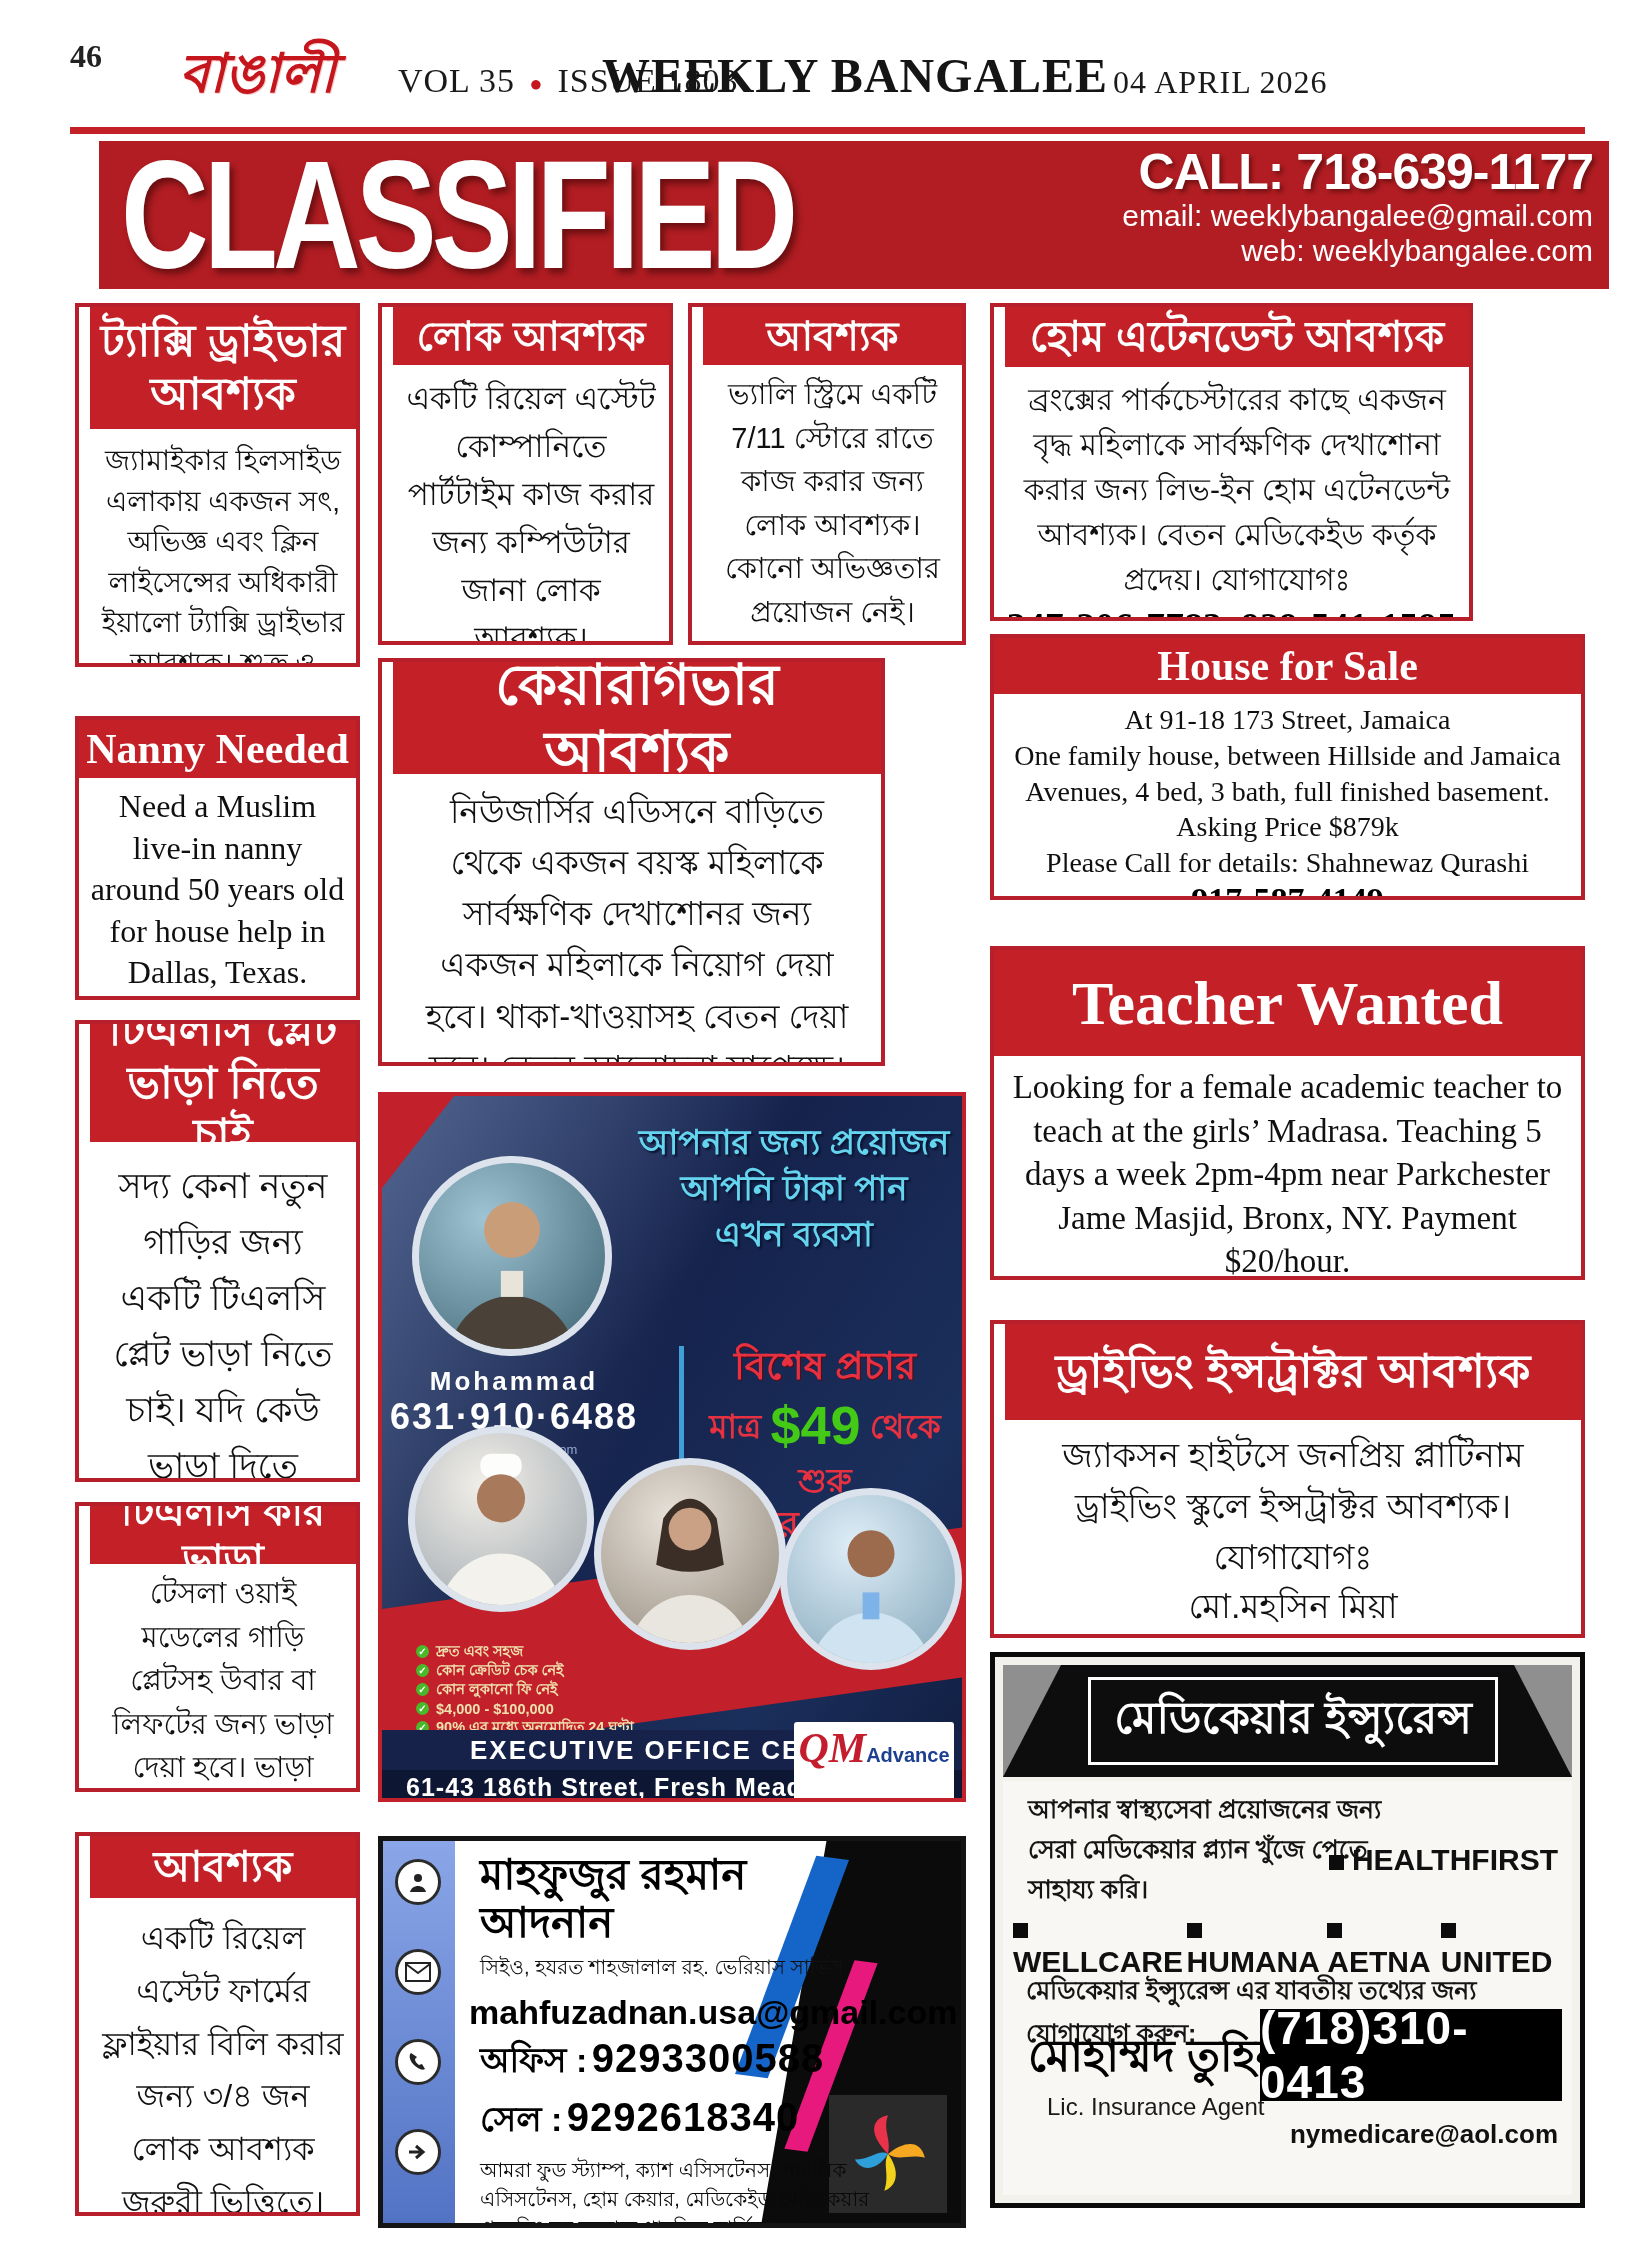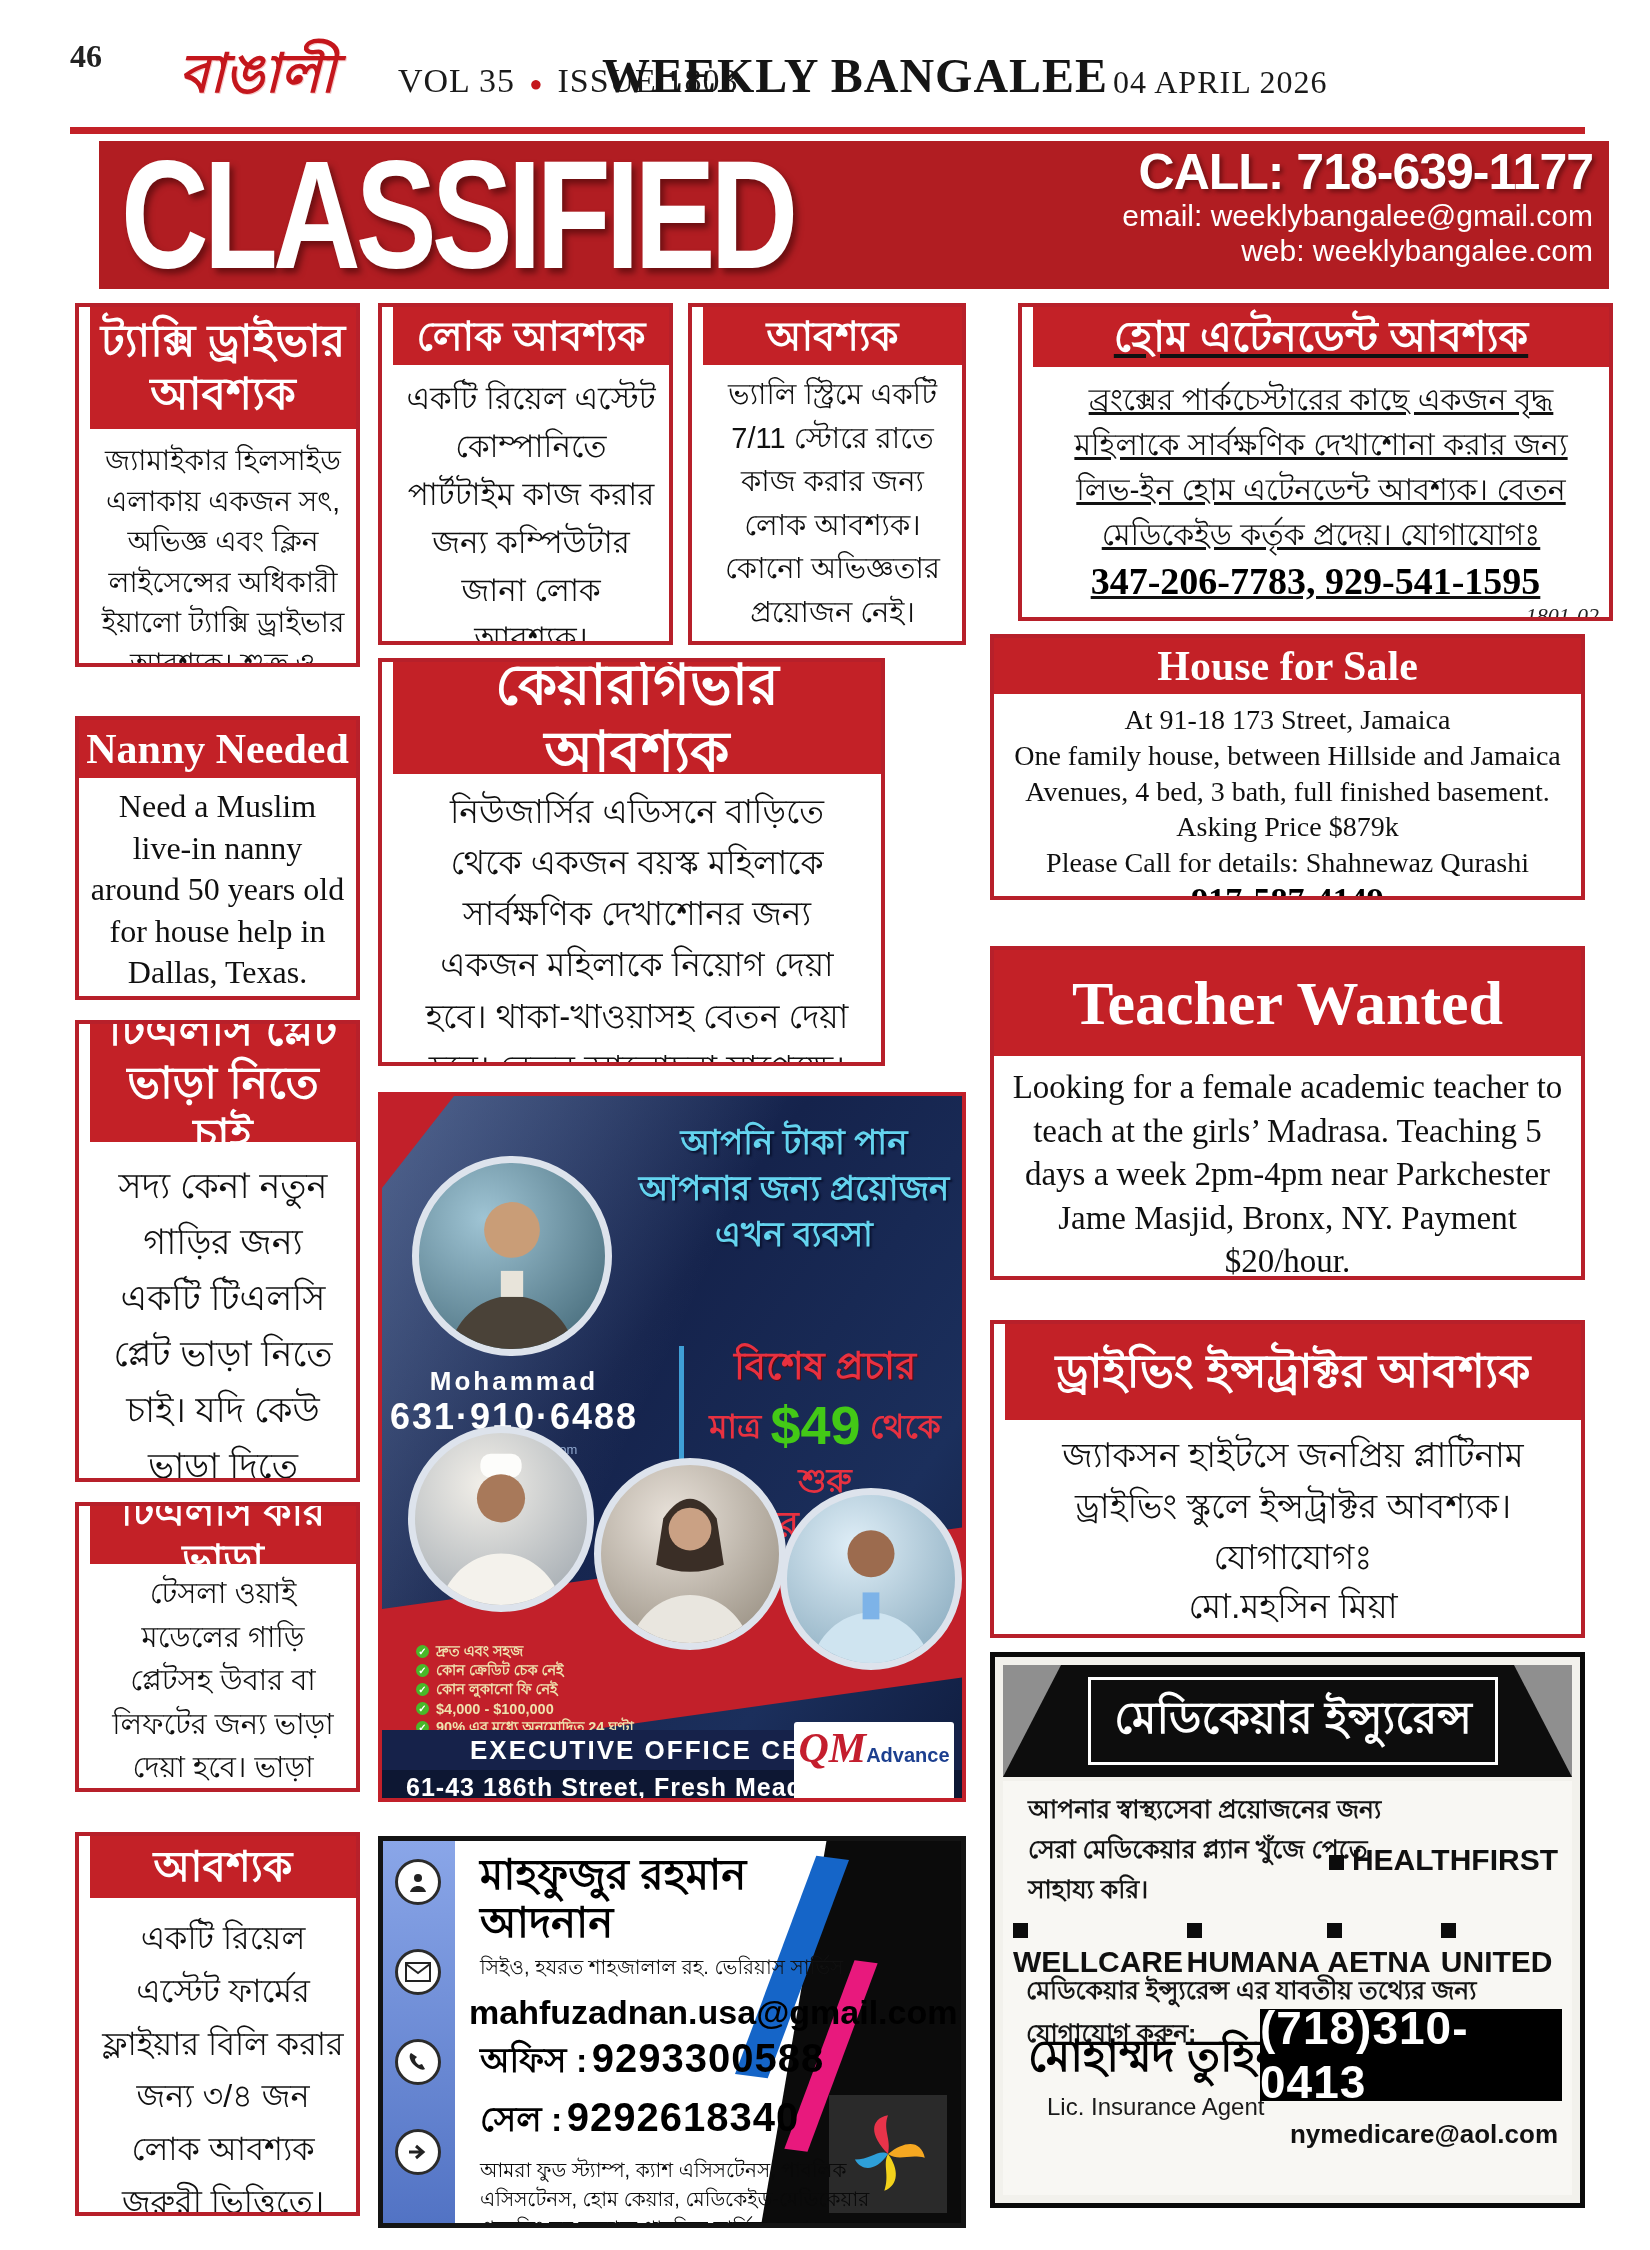--- a/index.html
+++ b/index.html
@@ -177,22 +177,22 @@
     <div class="adhead bn" style="height:112px;font-size:56px;">কেয়ারগিভার আবশ্যক</div>
     <div class="adbody bn" style="font-size:33px;line-height:1.55;padding:12px 24px 0;">নিউজার্সির এডিসনে বাড়িতে থেকে একজন বয়স্ক মহিলাকে সার্বক্ষণিক দেখাশোনর জন্য একজন মহিলাকে নিয়োগ দেয়া হবে। থাকা-খাওয়াসহ বেতন দেয়া হবে। বেতন আলোচনা সাপেক্ষে। আগ্রহীরা যোগাযোগ করুন। যোগাযোগঃ</div>
 
   </div>
 
   <div class="qm" style="left:378px;top:1092px;width:588px;height:710px;">
     <div class="qm-sheen"></div>
     <div class="qm-tri"></div>
     <div class="qm-band"></div>
     <div class="qm-head">
+      <div>আপনার জন্য প্রয়োজন</div>
       <div>আপনি টাকা পান</div>
-      <div>আপনার জন্য প্রয়োজন</div>
       <div>এখন ব্যবসা</div>
     </div>
     <div class="circ" style="left:30px;top:60px;width:200px;height:200px;background:radial-gradient(circle at 35% 30%,#9fc4d4,#3c6170);">
       <svg viewBox="0 0 100 100">
           <circle cx="50" cy="36" r="15" fill="#c99d77"></circle>
           <path d="M16 100 C 26 62, 74 62, 84 100 Z" fill="#4a4238"></path>
           <rect x="44" y="58" width="12" height="14" fill="#e8e4da"></rect>
         </svg>
     </div>
     <div class="qm-name">Mohammad</div>
@@ -303,21 +303,21 @@
         <span class="num">9293300588</span>
       </div>
       <div class="ad-ln">
         <span class="lbl bn">সেল :</span>
         <span class="num">9292618340</span>
       </div>
       <div class="ad-bd bn">আমরা ফুড স্ট্যাম্প, ক্যাশ এসিসটেনস, পাবলিক এসিসটেনস, হোম কেয়ার, মেডিকেইড-মেডিকেয়ার প্রসেসিং সহ অন্যান্য পাবলিক সার্ভিস সেবা অত্যন্ত যত্ন ও বিশ্বস্ততার সাথে প্রদান করে থাকি।</div>
     </div>
   </div>
 
-  <div class="ad" style="left:1018px;top:303px;width:595px;height:318px;text-decoration:underline;">
+  <div class="ad" style="left:990px;top:303px;width:483px;height:318px;">
     <div class="adhead bn" style="height:60px;font-size:42px;">হোম এটেনডেন্ট আবশ্যক</div>
     <div class="adbody bn" style="font-size:30px;line-height:1.5;padding:10px 18px 0;">ব্রংক্সের পার্কচেস্টারের কাছে একজন বৃদ্ধ মহিলাকে সার্বক্ষণিক দেখাশোনা করার জন্য লিভ-ইন হোম এটেনডেন্ট আবশ্যক। বেতন মেডিকেইড কর্তৃক প্রদেয়। যোগাযোগঃ</div>
     <div class="ph" style="font-size:38px;margin-top:2px;">347-206-7783, 929-541-1595</div>
     <div class="ref">1801-02</div>
   </div>
 
   <div class="ad" style="left:990px;top:634px;width:595px;height:266px;">
     <div class="adhead en" style="height:56px;font-size:42px;">House for Sale</div>
     <div class="adbody en" style="font-size:28px;line-height:1.28;padding-top:8px;">At 91-18 173 Street, Jamaica</div>
     <div class="adbody en" style="font-size:28px;line-height:1.28;padding:0 14px;">One family house, between Hillside and Jamaica Avenues, 4 bed, 3 bath, full finished basement.</div>

